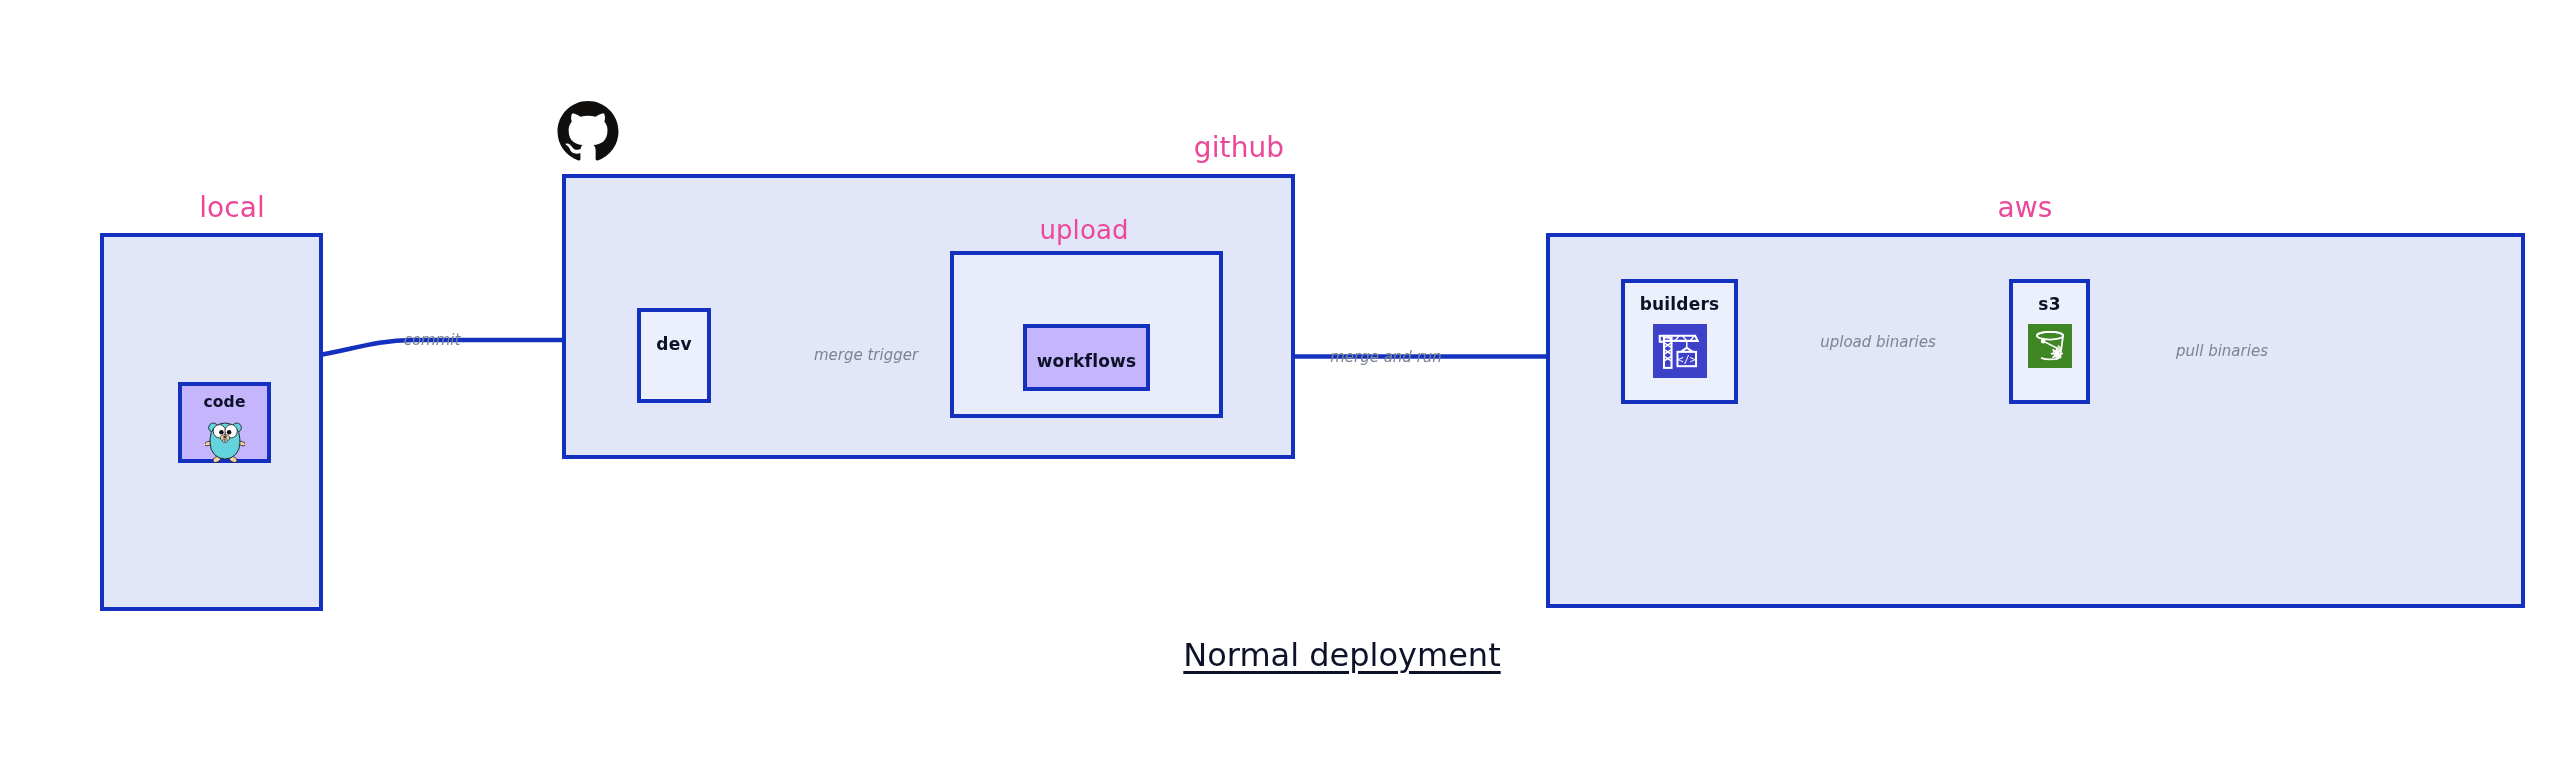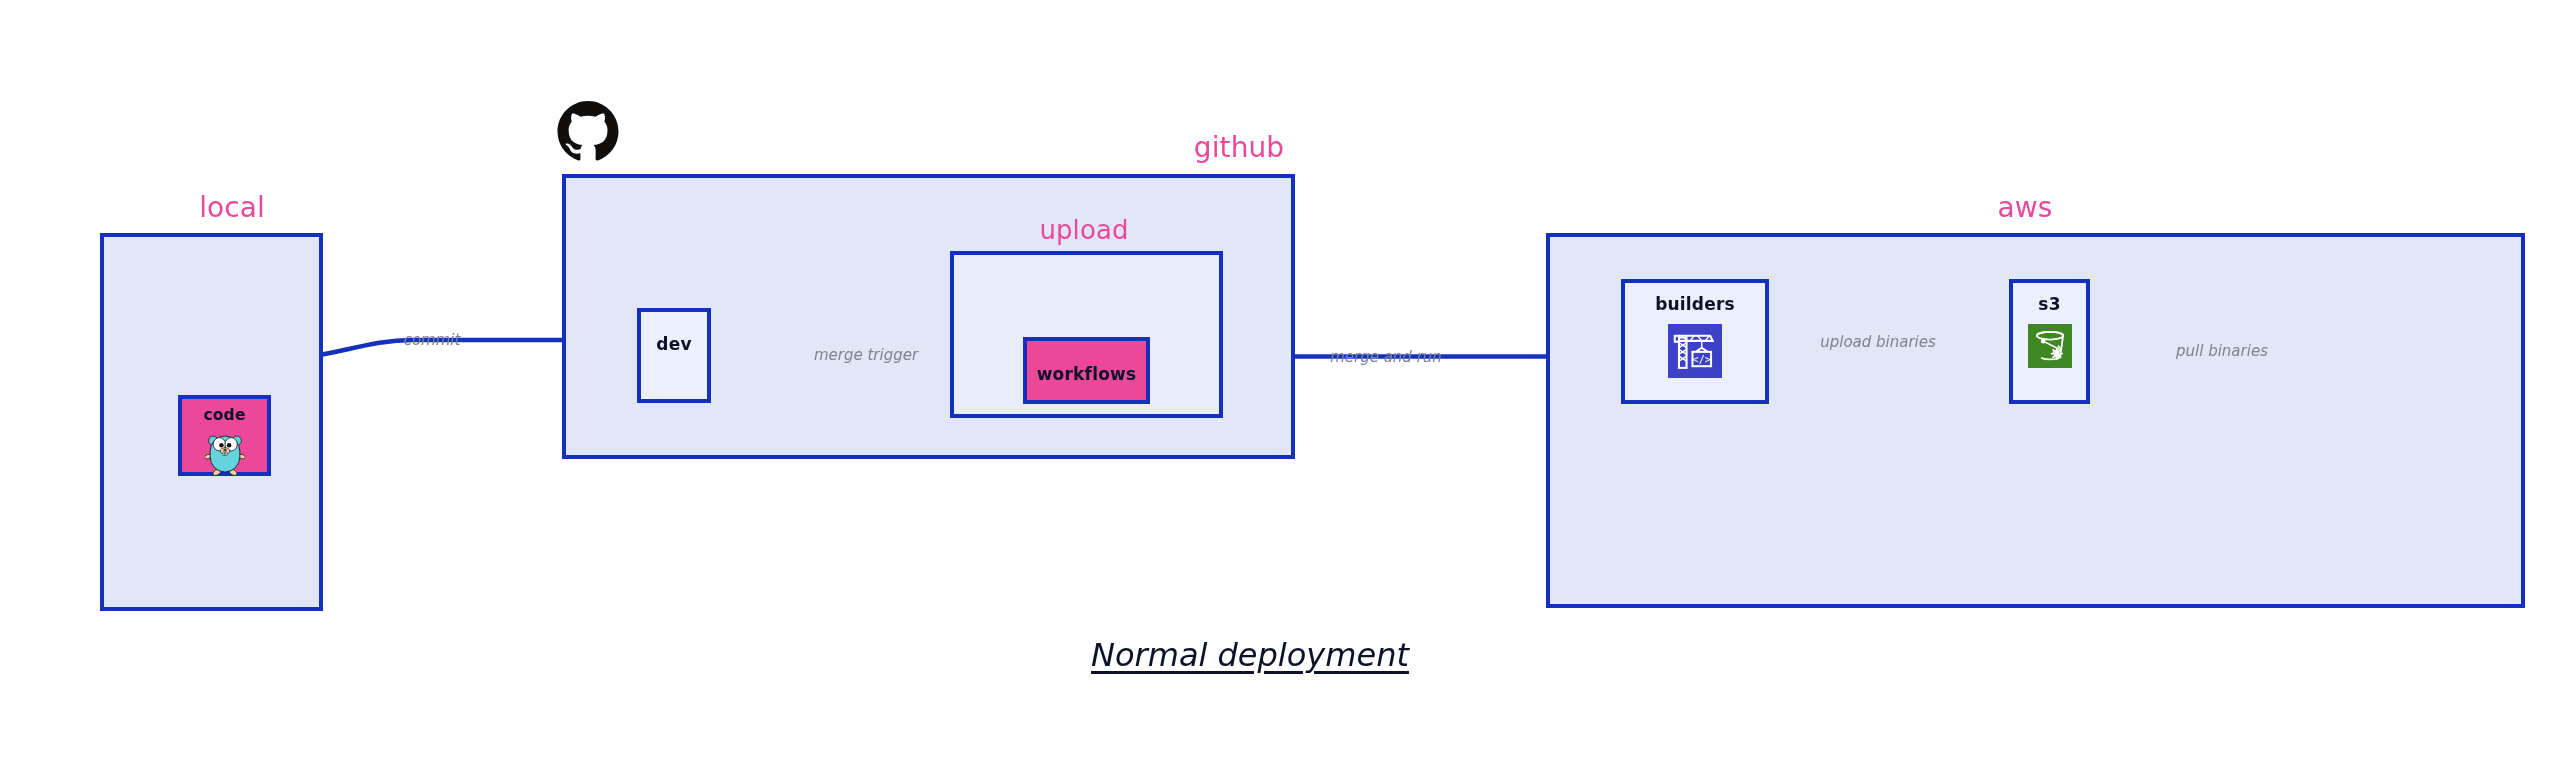--- a/index.html
+++ b/index.html
@@ -8,21 +8,21 @@
 
   
   .group{position:absolute;background:#e2e6f9;border:4.6px solid #1330bf;box-sizing:border-box;}
   .group.inner{background:#e9edfb;border-width:4.1px;}
   .group-label{position:absolute;color:#ec4899;font-size:28px;font-weight:400;
                white-space:nowrap;transform:translateX(-50%);letter-spacing:0.1px;}
 
   
   .node{position:absolute;background:#ecf0fc;border:4.1px solid #1330bf;box-sizing:border-box;
         display:flex;flex-direction:column;align-items:center;}
-  .node.pale{background:#ec4899;margin-top:13px;}
+  .node.pale{background:#c4b5fd;}
   .node-label{color:#0d1228;font-size:17px;font-weight:700;margin-top:11.3px;white-space:nowrap;
               letter-spacing:0.2px;}
   .node-icon{margin-top:9.3px;display:block;}
 
   
   .edge-label{position:absolute;color:#7b8494;font-size:15px;font-style:italic;
               white-space:nowrap;transform:translate(-50%,-50%);background:transparent;}
 
   
   .diagram-title{position:absolute;color:#0d1228;font-size:32px;font-weight:400;
@@ -110,21 +110,21 @@
   <div class="group-label" style="left:1084px;top:215px;font-size:26px;">upload</div>
   <div class="group inner" style="left:950px;top:251px;width:273px;height:167px;"></div>
 
   <div class="node pale" style="left:1023px;top:324px;width:127px;height:67px;">
     <div class="node-label" style="margin-top:23px;">workflows</div>
   </div>
 
   <div class="group-label" style="left:2025px;top:191px;">aws</div>
   <div class="group" style="left:1546px;top:233px;width:979px;height:375px;"></div>
 
-  <div class="node" style="left:1621px;top:279px;width:148px;height:125px;text-align:center;">
+  <div class="node" style="left:1621px;top:279px;width:117px;height:125px;text-align:center;">
     <div class="node-label">builders</div>
     <div class="node-icon">
       <svg width="54" height="54" viewBox="0 0 64 64">
         <rect x="0" y="0" width="64" height="64" fill="#3c41c8"></rect>
         <g fill="none" stroke="#ffffff" stroke-width="2.4" stroke-linejoin="miter">
 
           <rect x="13" y="16" width="9" height="36"></rect>
           <path d="M13 22 L22 28 M22 22 L13 28 M13 30 L22 36 M22 30 L13 36 M13 38 L22 44 M22 38 L13 44" stroke-width="1.7"></path>
 
           <rect x="8" y="14" width="5" height="7"></rect>
@@ -166,16 +166,16 @@
     </div>
   </div>
 
 
   <div class="edge-label" style="left:432px;top:340px;">commit</div>
   <div class="edge-label" style="left:866px;top:355px;">merge trigger</div>
   <div class="edge-label" style="left:1386px;top:357px;">merge and run</div>
   <div class="edge-label" style="left:1878px;top:342px;">upload binaries</div>
   <div class="edge-label" style="left:2222px;top:351px;">pull binaries</div>
 
-  <div class="diagram-title" style="left:1250px;top:636px;font-style:italic;">Normal deployment</div>
+  <div class="diagram-title" style="left:1342px;top:636px;">Normal deployment</div>
 
 </div>
 
 
 </body></html>

